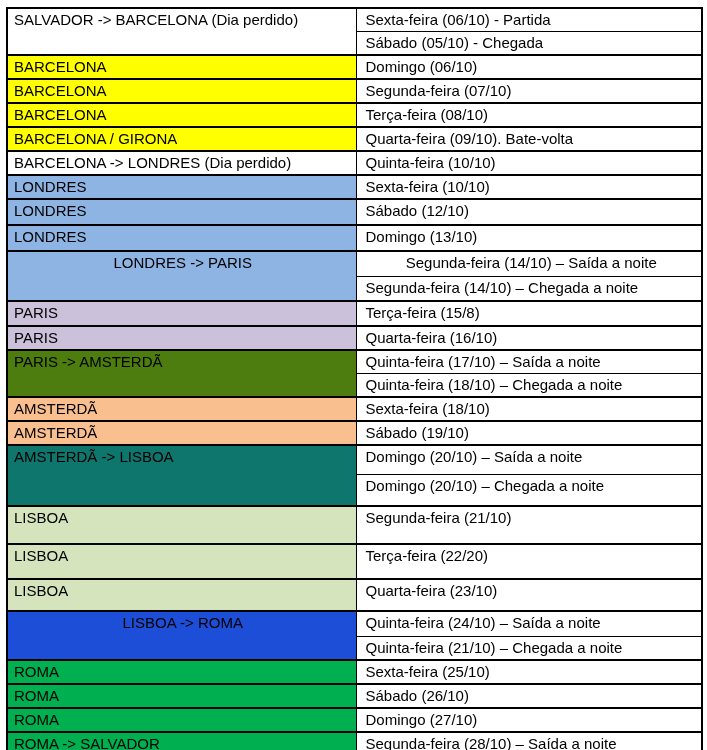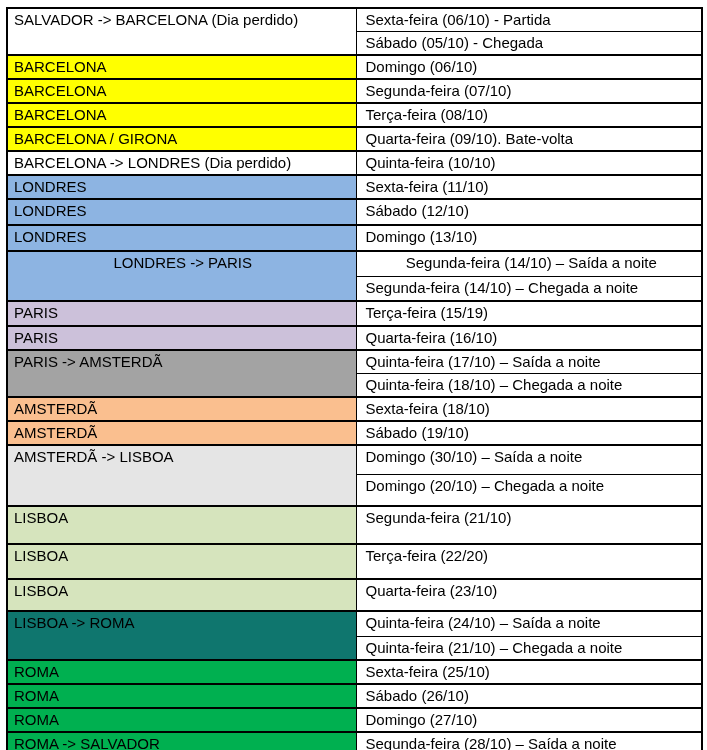--- a/index.html
+++ b/index.html
@@ -72,81 +72,81 @@
         <tr class="entry-start" style="height: 23px;">
           <td class="city-cell" rowspan="1" style="background-color: rgb(255, 255, 0);">BARCELONA / GIRONA</td>
           <td class="date-cell">Quarta-feira (09/10). Bate-volta</td>
         </tr>
         <tr class="entry-start" style="height: 23px;">
           <td class="city-cell" rowspan="1" style="background-color: rgb(255, 255, 255); margin-left: 20px;">BARCELONA -&gt; LONDRES (Dia perdido)</td>
           <td class="date-cell">Quinta-feira (10/10)</td>
         </tr>
         <tr class="entry-start" style="height: 24px;">
           <td class="city-cell" rowspan="1" style="background-color: rgb(141, 180, 226);">LONDRES</td>
-          <td class="date-cell">Sexta-feira (11/10)</td>
+          <td class="date-cell">Sexta-feira (10/10)</td>
         </tr>
         <tr class="entry-start" style="height: 26px;">
           <td class="city-cell" rowspan="1" style="background-color: rgb(141, 180, 226);">LONDRES</td>
           <td class="date-cell">Sábado (12/10)</td>
         </tr>
         <tr class="entry-start" style="height: 26px;">
           <td class="city-cell" rowspan="1" style="background-color: rgb(141, 180, 226);">LONDRES</td>
           <td class="date-cell">Domingo (13/10)</td>
         </tr>
         <tr class="entry-start" style="height: 25px; text-align: center;">
           <td class="city-cell" rowspan="2" style="background-color: rgb(141, 180, 226);">LONDRES -&gt; PARIS</td>
           <td class="date-cell">Segunda-feira (14/10) – Saída a noite</td>
         </tr>
         <tr style="height: 25px;">
           <td class="date-cell">Segunda-feira (14/10) – Chegada a noite</td>
         </tr>
         <tr class="entry-start" style="height: 25px;">
           <td class="city-cell" rowspan="1" style="background-color: rgb(204, 193, 218);">PARIS</td>
-          <td class="date-cell">Terça-feira (15/19)</td>
+          <td class="date-cell">Terça-feira (15/8)</td>
         </tr>
         <tr class="entry-start" style="height: 23px;">
           <td class="city-cell" rowspan="1" style="background-color: rgb(204, 193, 218);">PARIS</td>
           <td class="date-cell">Quarta-feira (16/10)</td>
         </tr>
         <tr class="entry-start" style="height: 22px;">
-          <td class="city-cell" rowspan="2" style="background-color: #a3a3a3;">PARIS -&gt; AMSTERDÃ</td>
+          <td class="city-cell" rowspan="2" style="background-color: #4d7c0f;">PARIS -&gt; AMSTERDÃ</td>
           <td class="date-cell">Quinta-feira (17/10) – Saída a noite</td>
         </tr>
         <tr style="height: 22px;">
           <td class="date-cell">Quinta-feira (18/10) – Chegada a noite</td>
         </tr>
         <tr class="entry-start" style="height: 22px;">
           <td class="city-cell" rowspan="1" style="background-color: rgb(250, 191, 143);">AMSTERDÃ</td>
           <td class="date-cell">Sexta-feira (18/10)</td>
         </tr>
         <tr class="entry-start" style="height: 22px;">
           <td class="city-cell" rowspan="1" style="background-color: rgb(250, 191, 143);">AMSTERDÃ</td>
           <td class="date-cell">Sábado (19/10)</td>
         </tr>
         <tr class="entry-start" style="height: 29px;">
-          <td class="city-cell" rowspan="2" style="background-color: #e5e5e5;">AMSTERDÃ -&gt; LISBOA</td>
-          <td class="date-cell">Domingo (30/10) – Saída a noite</td>
+          <td class="city-cell" rowspan="2" style="background-color: #0f766e;">AMSTERDÃ -&gt; LISBOA</td>
+          <td class="date-cell">Domingo (20/10) – Saída a noite</td>
         </tr>
         <tr style="height: 32px;">
           <td class="date-cell">Domingo (20/10) – Chegada a noite</td>
         </tr>
         <tr class="entry-start" style="height: 38px;">
           <td class="city-cell" rowspan="1" style="background-color: rgb(214, 228, 189);">LISBOA</td>
           <td class="date-cell">Segunda-feira (21/10)</td>
         </tr>
         <tr class="entry-start" style="height: 35px;">
           <td class="city-cell" rowspan="1" style="background-color: rgb(214, 228, 189);">LISBOA</td>
           <td class="date-cell">Terça-feira (22/20)</td>
         </tr>
         <tr class="entry-start" style="height: 32px;">
           <td class="city-cell" rowspan="1" style="background-color: rgb(214, 228, 189);">LISBOA</td>
           <td class="date-cell">Quarta-feira (23/10)</td>
         </tr>
         <tr class="entry-start" style="height: 25px;">
-          <td class="city-cell" rowspan="2" style="background-color: #0f766e;">LISBOA -&gt; ROMA</td>
+          <td class="city-cell" rowspan="2" style="background-color: #1d4ed8; text-align: center;">LISBOA -&gt; ROMA</td>
           <td class="date-cell">Quinta-feira (24/10) – Saída a noite</td>
         </tr>
         <tr style="height: 24px;">
           <td class="date-cell">Quinta-feira (21/10) – Chegada a noite</td>
         </tr>
         <tr class="entry-start" style="height: 22px;">
           <td class="city-cell" rowspan="1" style="background-color: rgb(0, 176, 80);">ROMA</td>
           <td class="date-cell">Sexta-feira (25/10)</td>
         </tr>
         <tr class="entry-start" style="height: 22px;">

